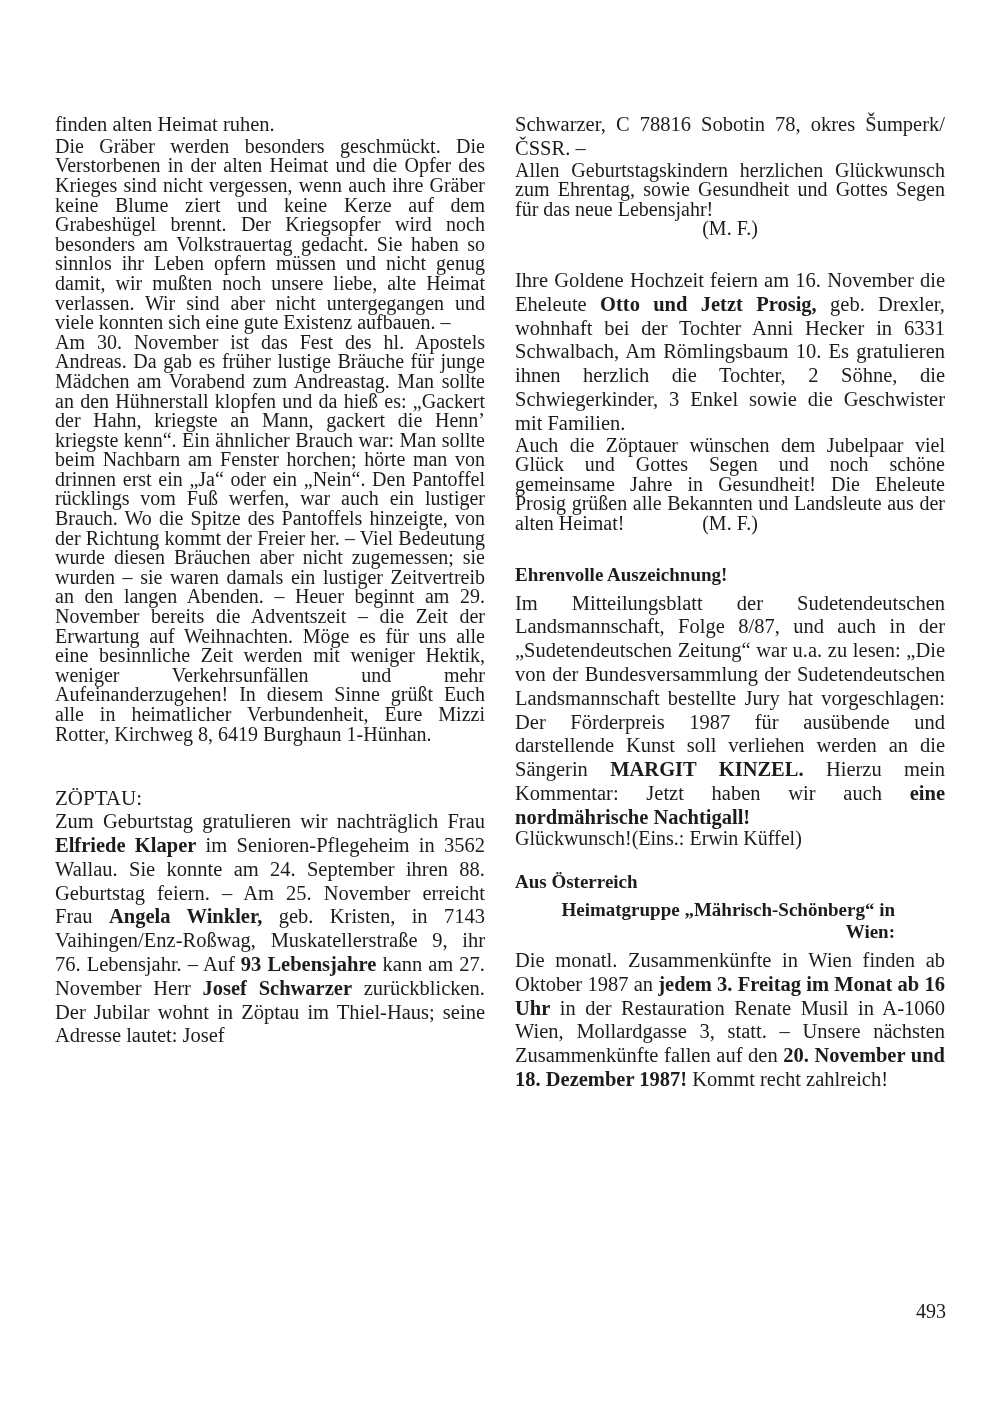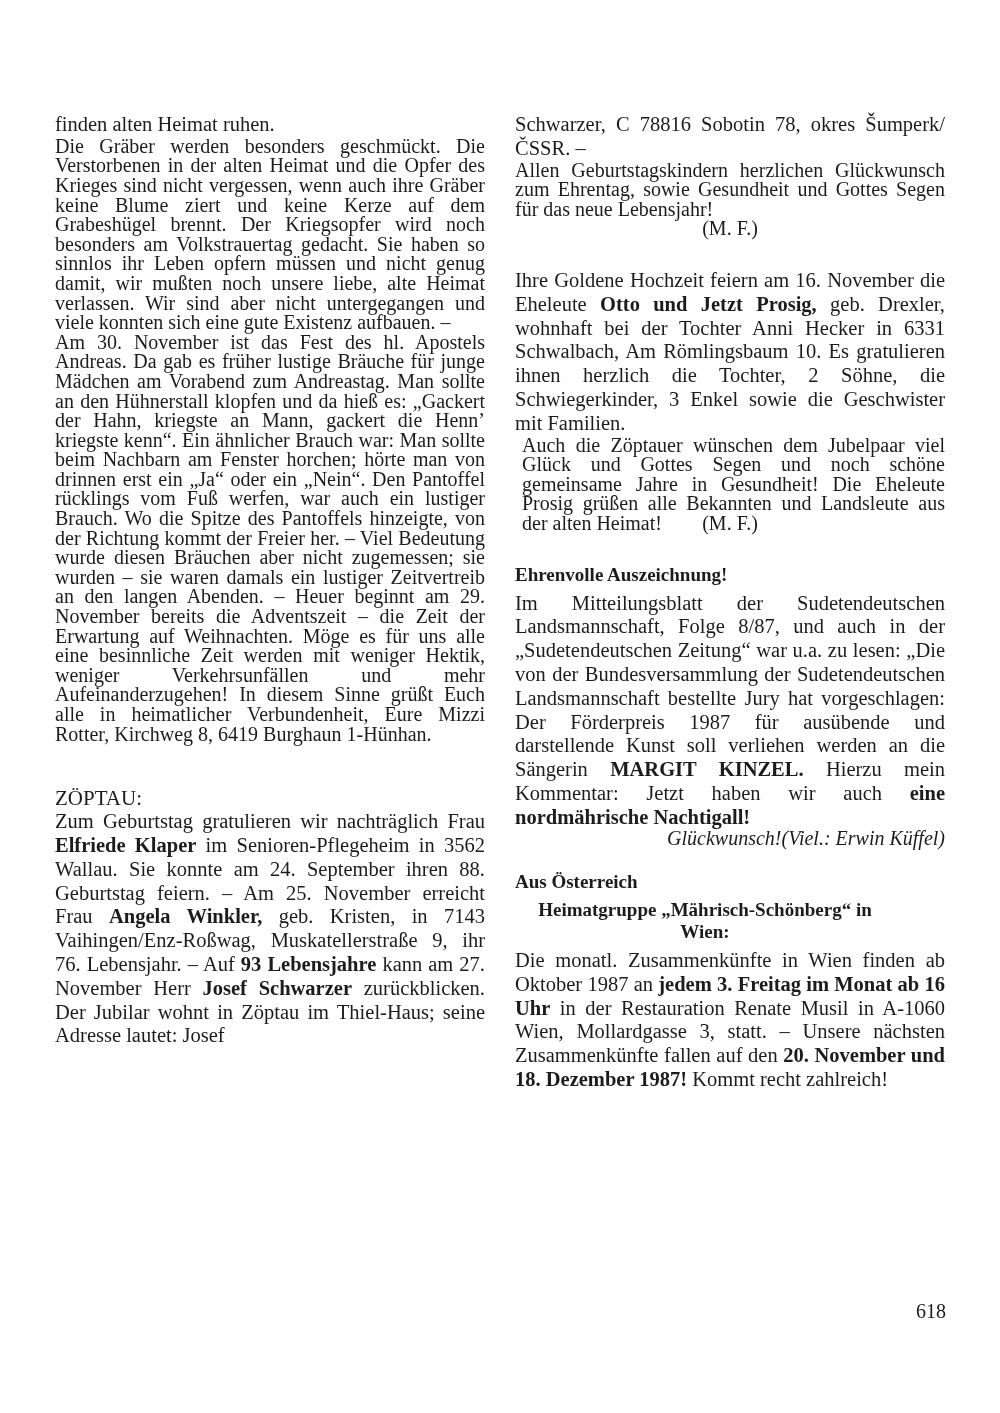--- a/index.html
+++ b/index.html
@@ -5,21 +5,21 @@
   html, body { margin: 0; padding: 0; background: #ffffff; }
   body { width: 1000px; height: 1413px; position: relative; overflow: hidden; color: #1c1c1c; font-family: "Liberation Serif", "DejaVu Serif", serif; }
   .col { position: absolute; width: 430px; text-align: justify; }
   .col-left { left: 55px; top: 113px; }
   .col-right { left: 515px; top: 113px; }
   .big { font-size: 20.5px; line-height: 23.8px; }
   .small { font-size: 20px; line-height: 19.6px; }
   p { margin: 0; }
   b, .b { font-weight: bold; }
   .sig { text-align: center; }
-  .sig-line { display: flex; justify-content: flex-end; font-style: italic; }
+  .sig-line { display: flex; justify-content: flex-start; }
   .heading { font-weight: bold; font-size: 19px; line-height: 22px; }
   .heading-lg { font-weight: normal; font-size: 21px; line-height: 24px; }
   .gap-s { height: 6px; }
   .gap-l { height: 36px; }
   .page-number { position: absolute; right: 54px; top: 1300px; font-size: 20px; }
 </style>
 </head>
 <body>
 
 <div class="col col-left">
@@ -35,37 +35,37 @@
 </div>
 
 <div class="col col-right">
   <p class="big">Schwarzer, C 78816 Sobotin 78, okres Šumperk/ČSSR. –</p>
   <p class="small">Allen Geburtstagskindern herzlichen Glückwunsch zum Ehrentag, sowie Gesundheit und Gottes Segen für das neue Lebensjahr!</p>
   <p class="small sig">(M. F.)</p>
   <div class="gap-l" style="height:30px"></div>
   <p class="big">
     <span>Ihre Goldene Hochzeit feiern am 16. November die Eheleute </span><b>Otto und Jetzt Prosig,</b><span> geb. Drexler, wohnhaft bei der Tochter Anni Hecker in 6331 Schwalbach, Am Römlingsbaum 10. Es gratulieren ihnen herzlich die Tochter, 2 Söhne, die Schwiegerkinder, 3 Enkel sowie die Geschwister mit Familien.</span>
   </p>
-  <p class="small" style="text-align:justify;text-align-last:left;margin-left:7px;">
+  <p class="small" style="text-align:justify;text-align-last:left;">
     <span>Auch die Zöptauer wünschen dem Jubelpaar viel Glück und Gottes Segen und noch schöne gemeinsame Jahre in Gesundheit! Die Eheleute Prosig grüßen alle Bekannten und Landsleute aus der alten Heimat!</span>
   </p>
   <p class="small sig" style="margin-top:-19.6px;">(M. F.)</p>
   <div class="gap-l" style="height:30px"></div>
   <p class="heading">Ehrenvolle Auszeichnung!</p>
   <div class="gap-s"></div>
   <p class="big">
     <span>Im Mitteilungsblatt der Sudetendeutschen Landsmannschaft, Folge 8/87, und auch in der „Sudetendeutschen Zeitung“ war u.a. zu lesen: „Die von der Bundesversammlung der Sudetendeutschen Landsmannschaft bestellte Jury hat vorgeschlagen: Der Förderpreis 1987 für ausübende und darstellende Kunst soll verliehen werden an die Sängerin </span><b>MARGIT KINZEL.</b><span> Hierzu mein Kommentar: Jetzt haben wir auch </span><b>eine nordmährische Nachtigall!</b>
   </p>
   <p class="small sig-line">
     <span>Glückwunsch!</span>
-    <span>(Viel.: Erwin Küffel)</span>
+    <span>(Eins.: Erwin Küffel)</span>
   </p>
   <div class="gap-l" style="height:22px"></div>
   <p class="heading">Aus Österreich</p>
   <div class="gap-s"></div>
-  <p class="heading" style="width:380px;text-align:center;">Heimatgruppe „Mährisch-Schönberg“ in Wien:</p>
+  <p class="heading" style="width:380px;text-align:right;">Heimatgruppe „Mährisch-Schönberg“ in Wien:</p>
   <div class="gap-s"></div>
   <p class="big">
     <span>Die monatl. Zusammenkünfte in Wien finden ab Oktober 1987 an </span><b>jedem 3. Freitag im Monat ab 16 Uhr</b><span> in der Restauration Renate Musil in A-1060 Wien, Mollardgasse 3, statt. – Unsere nächsten Zusammenkünfte fallen auf den </span><b>20. November und 18. Dezember 1987!</b><span> Kommt recht zahlreich!</span>
   </p>
 </div>
 
-<div class="page-number">618</div>
+<div class="page-number">493</div>
 
 </body></html>

